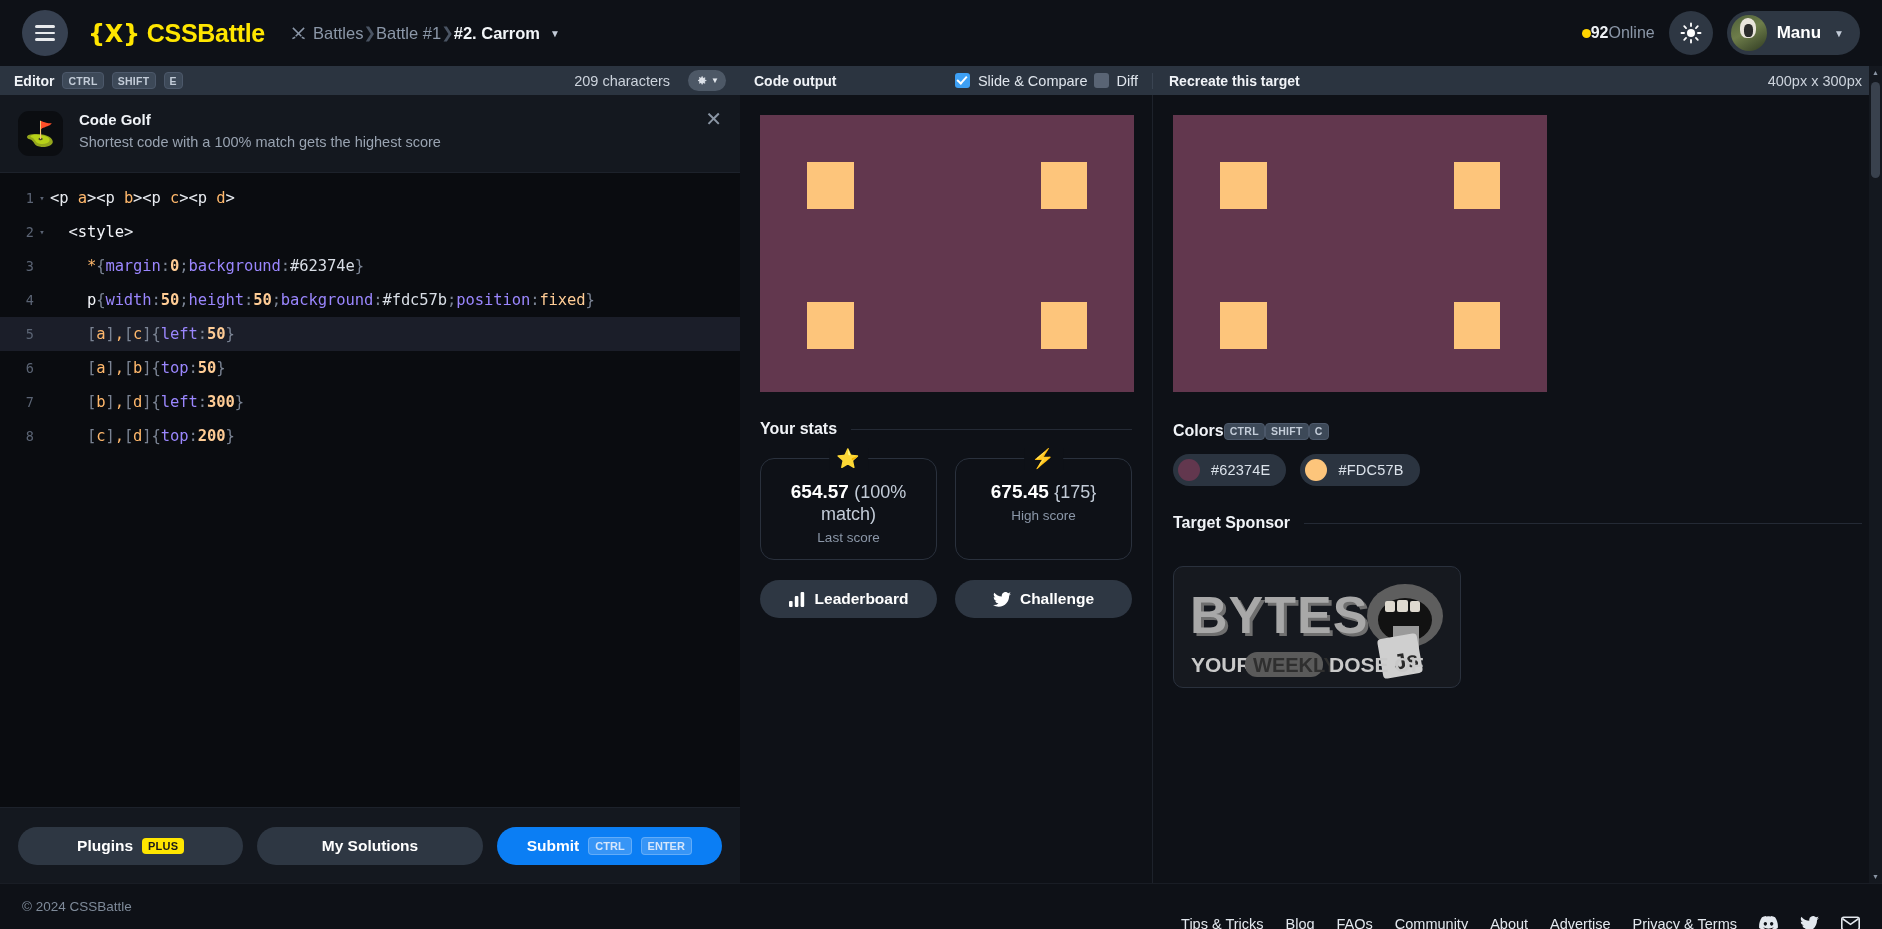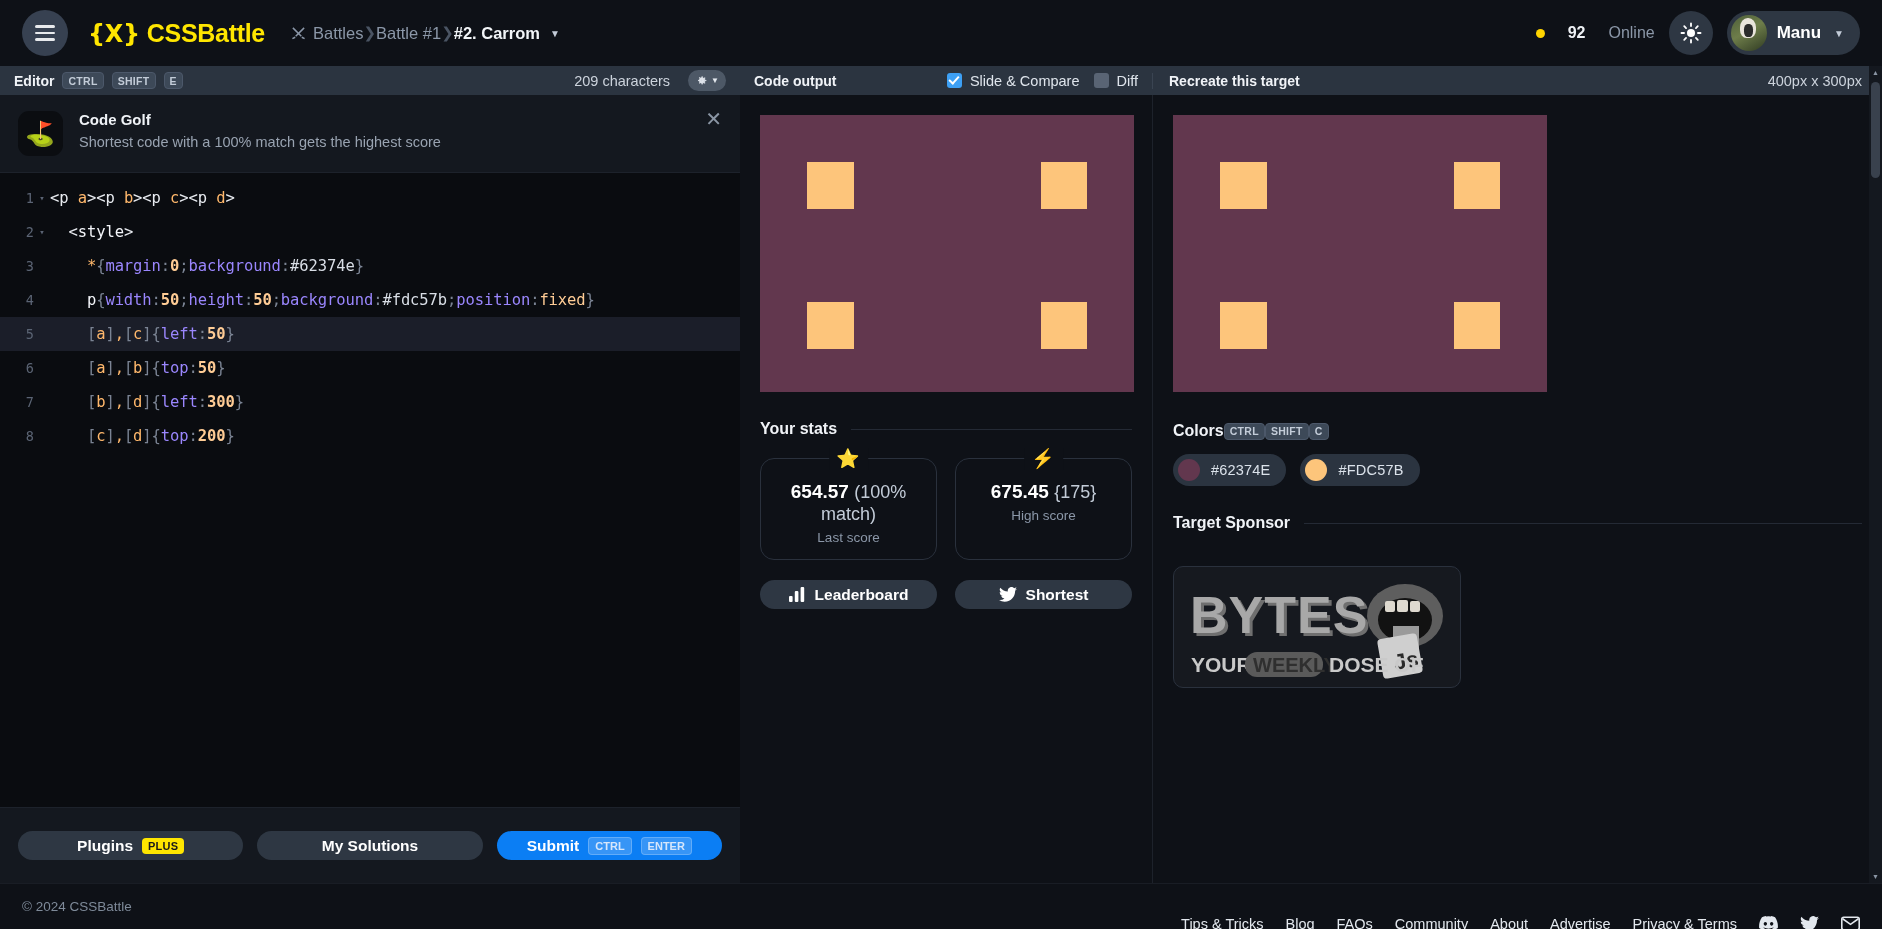--- a/index.html
+++ b/index.html
@@ -32,21 +32,21 @@
     cursor: pointer; white-space: nowrap;
   }
   .logo .brace { font-family: "DejaVu Sans", sans-serif; font-size: 24px; }
   .crumbs { display: flex; align-items: center; margin-left: 26px; white-space: nowrap; }
   .crumb { font-size: 16.5px; color: #8b97a8; cursor: pointer; display: flex; align-items: center; gap: 7px; }
   .crumb.active { color: #f2f5f8; font-weight: bold; }
   .sep { color: #4a5463; font-size: 15px; }
   .swords { display: inline-block; width: 15px; height: 15px; }
   .chev-sm { font-size: 10px; color: #c3ccd8; margin-left: 3px; }
   .hdr-right { margin-left: auto; display: flex; align-items: center; gap: 14px; }
-  .online { display: flex; align-items: center; gap: 23px; font-size: 16px; color: #8b97a8; }
+  .online { display: flex; align-items: center; gap: 0; font-size: 16px; color: #8b97a8; }
   .online .dot { width: 9px; height: 9px; border-radius: 50%; background: #ffd400; }
   .online b { color: #eef1f5; font-weight: bold; }
   .icon-btn {
     width: 44px; height: 44px; border-radius: 50%; background: #2e3743;
     display: flex; align-items: center; justify-content: center; cursor: pointer;
   }
   .user-pill {
     height: 44px; border-radius: 24px; background: #2e3743;
     display: flex; align-items: center; gap: 10px; padding: 0 16px 0 4px; cursor: pointer;
   }
@@ -123,21 +123,21 @@
   .t-num { color: #ffcc95; font-weight: bold; }
   .t-hex { color: #d9dee6; }
   .t-white { color: #f4f6fa; font-weight: normal; }
 
   .editor-foot {
     height: 76px; flex: 0 0 76px; background: #14181f;
     display: flex; align-items: center; gap: 14px; padding: 0 18px;
     border-top: 1px solid #1d222b;
   }
   .btn {
-    height: 29px; border-radius: 22px; background: #2e3743; border: none;
+    height: 38px; border-radius: 22px; background: #2e3743; border: none;
     color: #fff; font-size: 15.5px; font-weight: bold;
     display: flex; align-items: center; justify-content: center; gap: 9px;
     padding: 0 26px; cursor: pointer; font-family: "Liberation Sans", sans-serif;
   }
   .btn.wide { flex: 1; }
   .btn.primary { background: #0b7ef4; }
   .badge-plus {
     background: #ffe600; color: #1a1a1a; font-size: 11px; font-weight: bold;
     border-radius: 4px; padding: 2px 6px; letter-spacing: 0.2px;
   }
@@ -145,21 +145,21 @@
     font-size: 11px; font-weight: bold; color: #d6e6fb;
     background: rgba(255,255,255,.18); border: 1px solid rgba(255,255,255,.22);
     border-radius: 4px; padding: 2px 6px;
   }
 
   
   .right { flex: 1; display: flex; flex-direction: column; min-width: 0; background: #0e1117; }
   .right-bar {
     height: 29px; flex: 0 0 29px; background: #2b3440; display: flex; align-items: center;
   }
-  .rb-left { width: 412px; flex: 0 0 412px; display: flex; align-items: flex-end; padding: 0 14px; gap: 14px; }
+  .rb-left { width: 412px; flex: 0 0 412px; display: flex; align-items: flex-end; padding: 0 14px; gap: 6px; }
   .rb-left .title, .rb-right .title { font-size: 14px; font-weight: bold; color: #f0f3f7; }
   .chk-wrap { display: flex; align-items: center; gap: 8px; cursor: pointer; margin-left: auto; }
   .chk { width: 15px; height: 15px; border-radius: 3px; background: #596474; flex: 0 0 auto; }
   .chk.on { background: #3da0f5; position: relative; }
   .chk.on::after {
     content: ""; position: absolute; left: 4.5px; top: 1px; width: 4px; height: 8px;
     border: solid #fff; border-width: 0 2px 2px 0; transform: rotate(42deg);
   }
   .chk-wrap .lbl { font-size: 14.5px; color: #dfe5ec; }
   .chk-wrap.second { margin-left: 0; }
@@ -426,21 +426,21 @@
                 <rect x="0" y="9" width="3.6" height="6" rx="1" fill="#fff"></rect>
                 <rect x="5.8" y="4" width="3.6" height="11" rx="1" fill="#fff"></rect>
                 <rect x="11.6" y="0" width="3.6" height="15" rx="1" fill="#fff"></rect>
               </svg>
               <span>Leaderboard</span>
             </button>
             <button class="btn wide">
               <svg width="18" height="15" viewBox="0 0 24 20">
                 <path fill="#fff" d="M24 2.4a9.6 9.6 0 01-2.8.8A4.9 4.9 0 0023.3.4a9.7 9.7 0 01-3.1 1.2A4.9 4.9 0 0011.8 6a13.9 13.9 0 01-10-5.1 4.9 4.9 0 001.5 6.5A4.8 4.8 0 011 6.8v.1a4.9 4.9 0 003.9 4.8 4.9 4.9 0 01-2.2.1 4.9 4.9 0 004.6 3.4A9.9 9.9 0 010 17.3a13.9 13.9 0 007.5 2.2c9 0 14-7.5 14-14v-.6A9.9 9.9 0 0024 2.4z"></path>
               </svg>
-              <span>Shortest</span>
+              <span>Challenge</span>
             </button>
           </div>
         </div>
 
         <div class="pane-tgt">
           <div class="canvas" id="canvas-target" style="background: rgb(98, 55, 78);">
               <div class="sq" style="left: 46.75px; top: 46.75px; width: 46.75px; height: 46.75px; background: rgb(253, 197, 123);"></div>
               <div class="sq" style="left: 280.5px; top: 46.75px; width: 46.75px; height: 46.75px; background: rgb(253, 197, 123);"></div>
               <div class="sq" style="left: 46.75px; top: 187px; width: 46.75px; height: 46.75px; background: rgb(253, 197, 123);"></div>
               <div class="sq" style="left: 280.5px; top: 187px; width: 46.75px; height: 46.75px; background: rgb(253, 197, 123);"></div>

